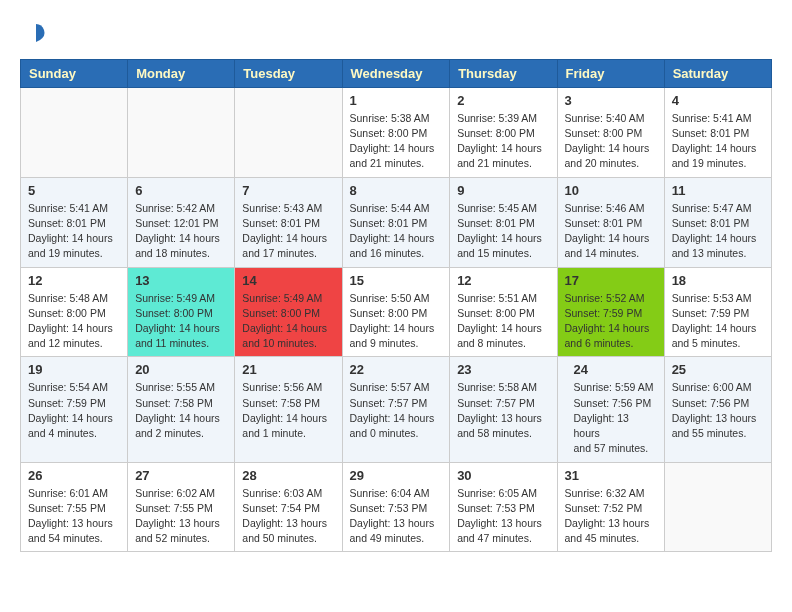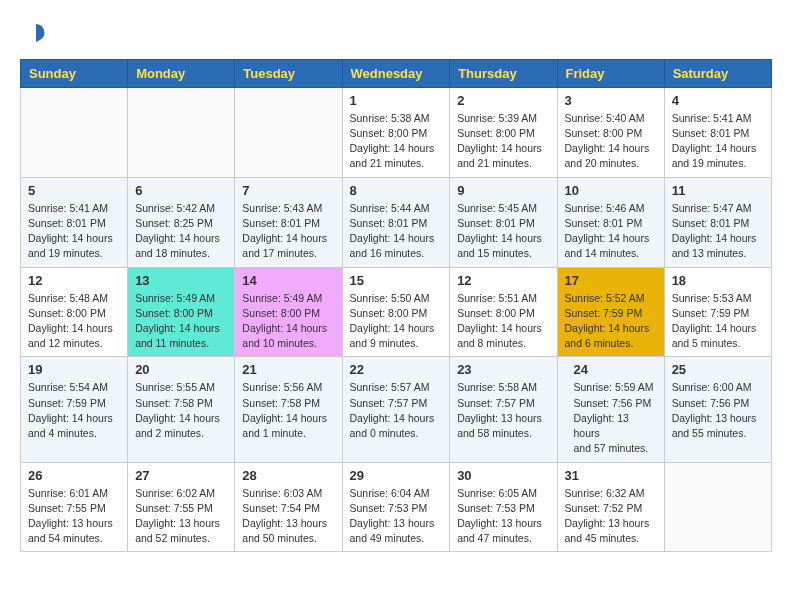--- a/index.html
+++ b/index.html
@@ -44,21 +44,21 @@
       font-size: 16px;
       color: #333;
     }
     .calendar {
       width: 100%;
       border-collapse: collapse;
       border: 1px solid #ccc;
     }
     .calendar th {
       background-color: #2a6db5;
-      color: #fde047;
+      color: #fef9c3;
       text-align: left;
       padding: 6px 8px;
       font-size: 13px;
       font-weight: bold;
       border: 1px solid #1e5a9a;
     }
     .calendar td {
       vertical-align: top;
       padding: 5px 7px;
       border: 1px solid #ccc;
@@ -164,21 +164,21 @@
         <td style="background: rgb(240, 245, 250);">
           <span class="day-number">5</span>
           <div class="day-info" style="white-space: pre-line;">Sunrise: 5:41 AM
 Sunset: 8:01 PM
 Daylight: 14 hours
 and 19 minutes.</div>
         </td>
         <td style="background: rgb(240, 245, 250);">
           <span class="day-number">6</span>
           <div class="day-info" style="white-space: pre-line;">Sunrise: 5:42 AM
-Sunset: 8:25 PM
+Sunset: 12:01 PM
 Daylight: 14 hours
 and 18 minutes.</div>
         </td>
         <td style="background: rgb(240, 245, 250);">
           <span class="day-number">7</span>
           <div class="day-info" style="white-space: pre-line;">Sunrise: 5:43 AM
 Sunset: 8:01 PM
 Daylight: 14 hours
 and 17 minutes.</div>
         </td>
@@ -219,42 +219,42 @@
 Daylight: 14 hours
 and 12 minutes.</div>
         </td>
         <td style="background: #5eead4;">
           <span class="day-number">13</span>
           <div class="day-info" style="white-space: pre-line;">Sunrise: 5:49 AM
 Sunset: 8:00 PM
 Daylight: 14 hours
 and 11 minutes.</div>
         </td>
-        <td style="background: #f0abfc;">
+        <td style="background: #ef4444;">
           <span class="day-number">14</span>
           <div class="day-info" style="white-space: pre-line;">Sunrise: 5:49 AM
 Sunset: 8:00 PM
 Daylight: 14 hours
 and 10 minutes.</div>
         </td>
         <td style="background: rgb(255, 255, 255);">
           <span class="day-number">15</span>
           <div class="day-info" style="white-space: pre-line;">Sunrise: 5:50 AM
 Sunset: 8:00 PM
 Daylight: 14 hours
 and 9 minutes.</div>
         </td>
         <td style="background: rgb(255, 255, 255);">
           <span class="day-number">12</span>
           <div class="day-info" style="white-space: pre-line;">Sunrise: 5:51 AM
 Sunset: 8:00 PM
 Daylight: 14 hours
 and 8 minutes.</div>
         </td>
-        <td style="background: #eab308;">
+        <td style="background: #84cc16;">
           <span class="day-number">17</span>
           <div class="day-info" style="white-space: pre-line;">Sunrise: 5:52 AM
 Sunset: 7:59 PM
 Daylight: 14 hours
 and 6 minutes.</div>
         </td>
         <td style="background: rgb(255, 255, 255);">
           <span class="day-number">18</span>
           <div class="day-info" style="white-space: pre-line;">Sunrise: 5:53 AM
 Sunset: 7:59 PM

